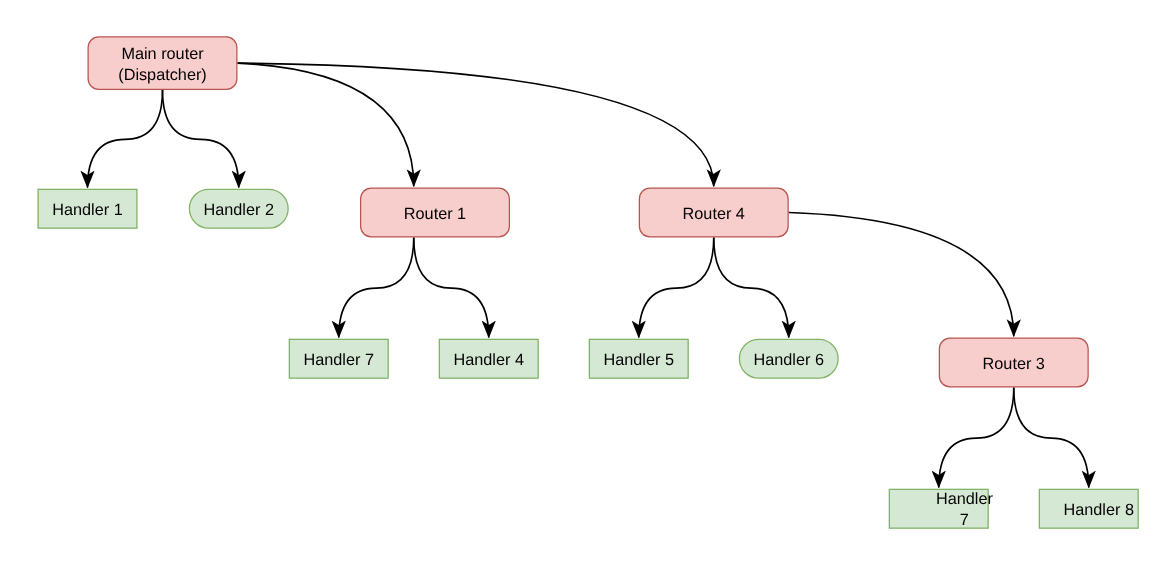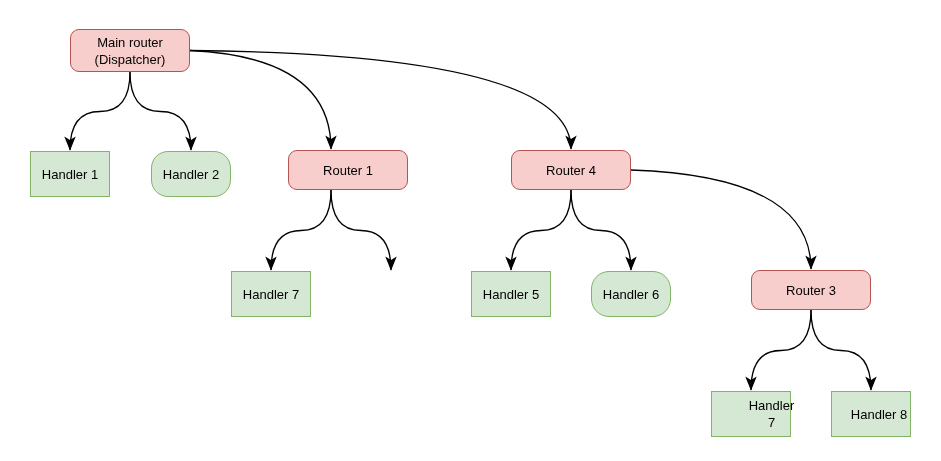--- a/index.html
+++ b/index.html
@@ -48,21 +48,21 @@
   }
   .node.router.main {
     left: 70px;
     top: 29px;
     height: 43px;
   }
   .node.handler {
     background: #d5e8d4;
     border: 1px solid #82b366;
     width: 80px;
-    height: 46px;
+    height: 32px;
   }
   #router-1 { left: 288px; top: 150px; align-items: center; }
   #router-2 { left: 511px; top: 150px; }
   #router-3 { left: 751px; top: 270px; }
   #handler-1 { left: 30px;  top: 151px; }
   #handler-2 { left: 151px; top: 151px; border-radius: 17px; }
   #handler-3 { left: 231px; top: 271px; }
   #handler-4 { left: 351px; top: 271px; }
   #handler-5 { left: 471px; top: 271px; }
   #handler-6 { left: 591px; top: 271px; border-radius: 18px; }
@@ -121,20 +121,23 @@
   </div>
 
   <div class="node handler" id="handler-2">
     <span>Handler 2</span>
   </div>
 
   <div class="node handler" id="handler-3">
     <span>Handler 7</span>
   </div>
 
+  <div class="node handler" id="handler-4">
+    <span>Handler 4</span>
+  </div>
 
   <div class="node handler" id="handler-5">
     <span>Handler 5</span>
   </div>
 
   <div class="node handler" id="handler-6">
     <span>Handler 6</span>
   </div>
 
   <div class="node handler" id="handler-7">

